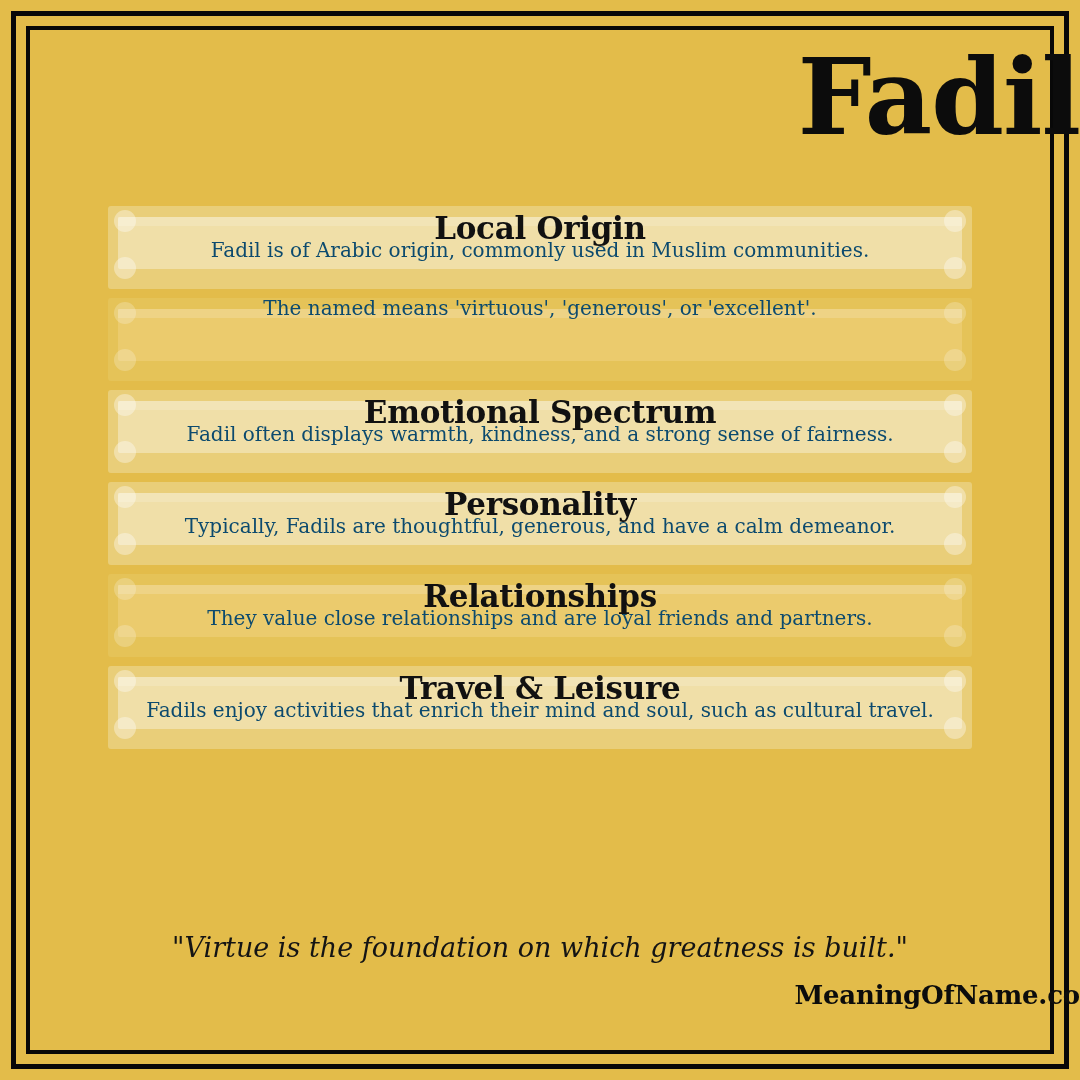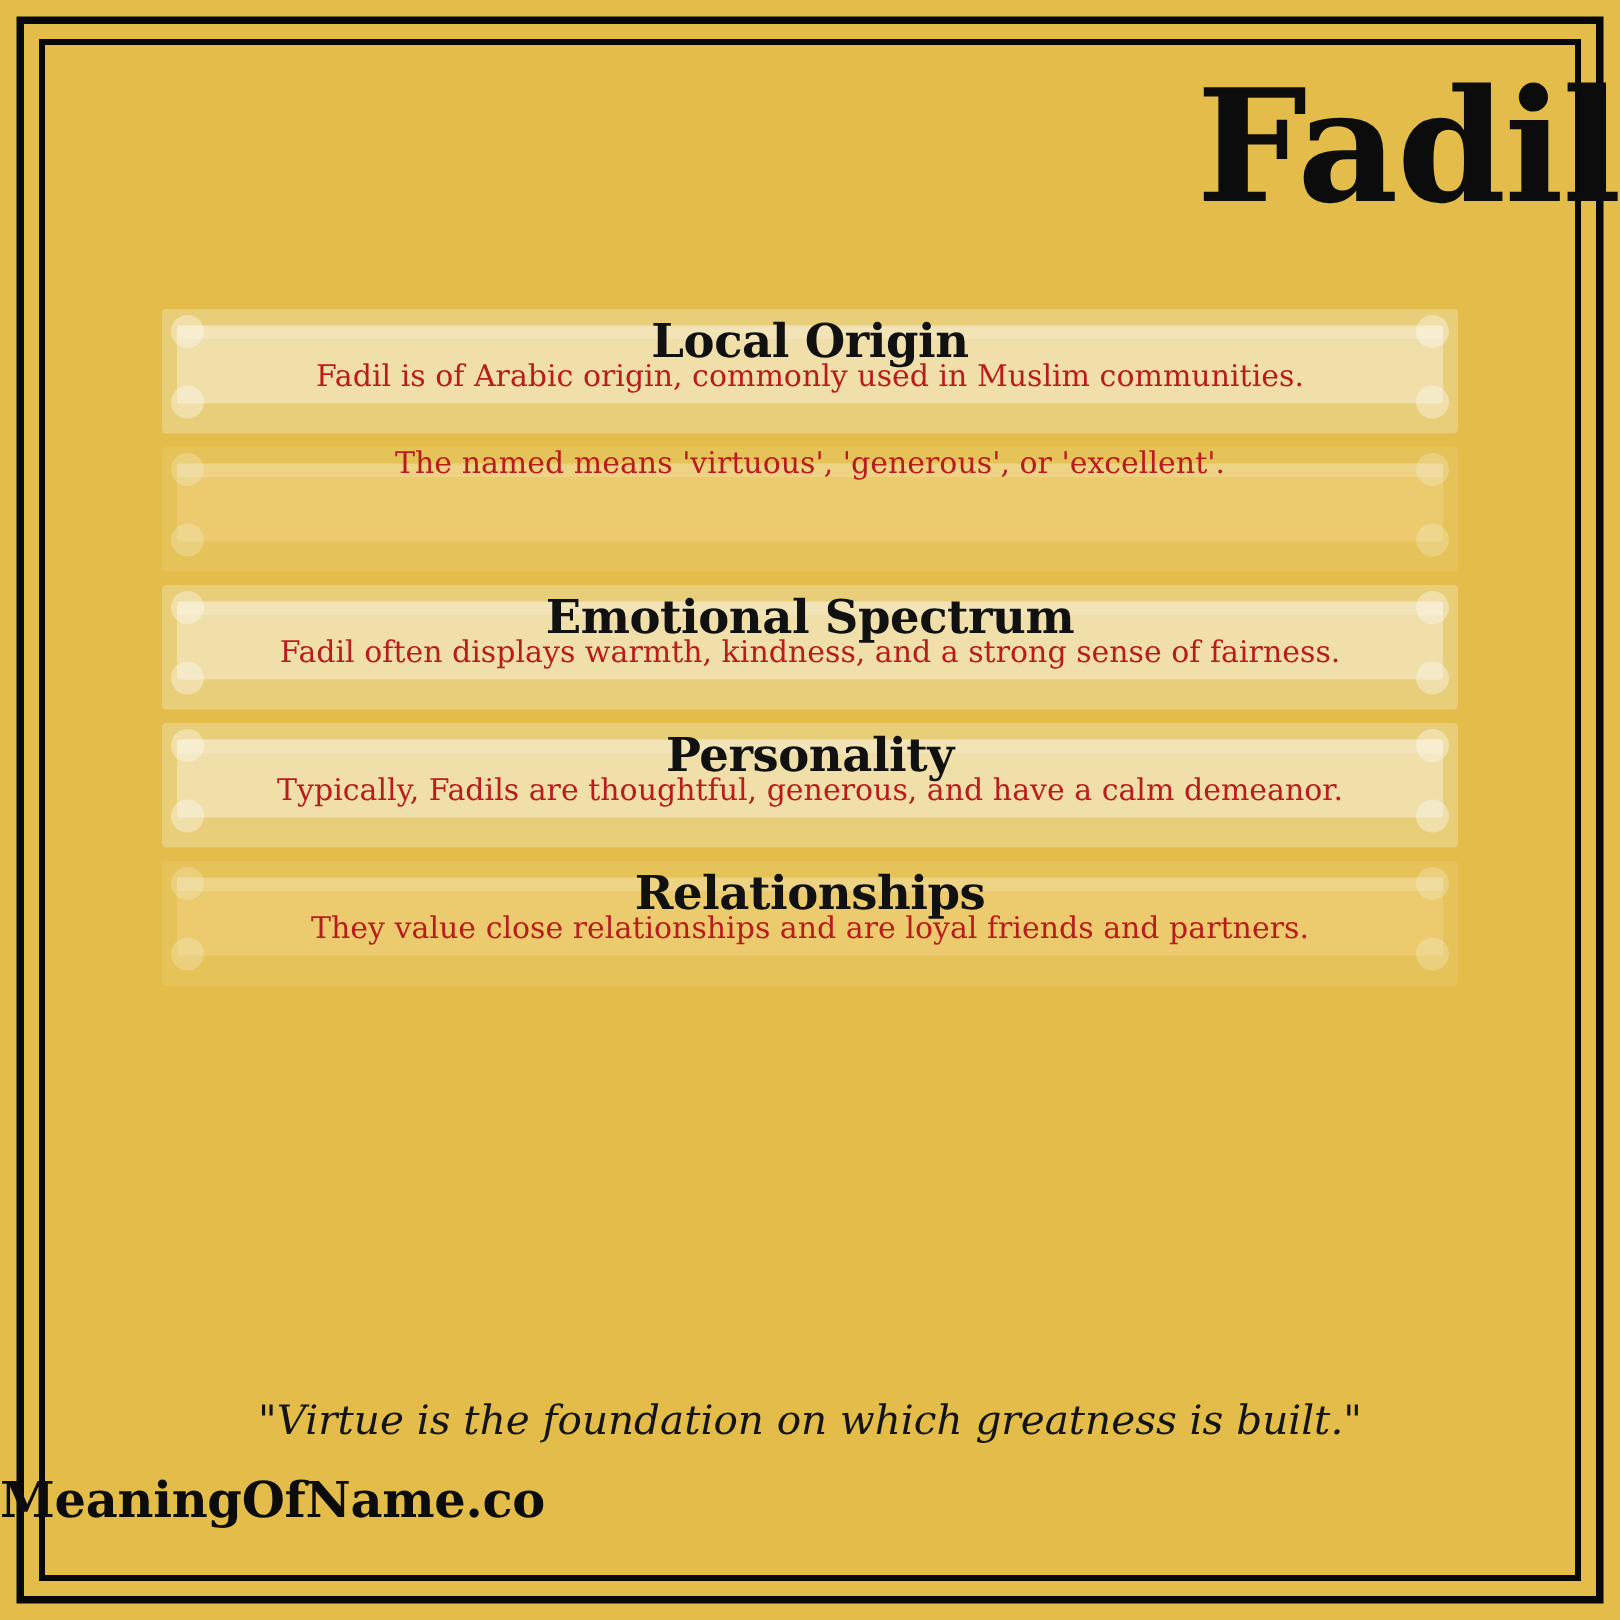--- a/index.html
+++ b/index.html
@@ -131,21 +131,21 @@
     line-height: 34px;
     color: #111111;
     white-space: nowrap;
     letter-spacing: -0.3px;
   }
   .card-desc {
     font-family: "DejaVu Serif", "Liberation Serif", serif;
     font-weight: normal;
     font-size: 20px;
     line-height: 22px;
-    color: #b91c1c;
+    color: #0c4a6e;
     margin-top: -6px;
     white-space: nowrap;
   }
 
   
   .quote {
     position: absolute;
     left: 0;
     top: 932px;
     width: 1080px;
@@ -153,24 +153,24 @@
     font-family: "DejaVu Serif", "Liberation Serif", serif;
     font-style: italic;
     font-size: 27px;
     color: #141414;
   }
   .brand {
     position: absolute;
     left: 0;
     top: 980px;
     width: 1080px;
-    text-align: left;
+    text-align: right;
     font-family: "DejaVu Serif", "Liberation Serif", serif;
     font-weight: bold;
-    font-size: 33px;
+    font-size: 26px;
     color: #0c0c0c;
     letter-spacing: -0.2px;
   }
 </style>
 </head>
 <body>
 
 <div class="poster">
 
   <div class="frame-outer"></div>
@@ -231,18 +231,30 @@
         <div class="card-panel"></div>
         <div class="rivet tl"></div>
         <div class="rivet tr"></div>
         <div class="rivet bl"></div>
         <div class="rivet br"></div>
         <div class="card-text">
           <div class="card-title">Relationships</div>
           <div class="card-desc">They value close relationships and are loyal friends and partners.</div>
         </div>
       </div>
+      <div class="card light">
+        <div class="card-frame"></div>
+        <div class="card-panel"></div>
+        <div class="rivet tl"></div>
+        <div class="rivet tr"></div>
+        <div class="rivet bl"></div>
+        <div class="rivet br"></div>
+        <div class="card-text">
+          <div class="card-title">Travel &amp; Leisure</div>
+          <div class="card-desc">Fadils enjoy activities that enrich their mind and soul, such as cultural travel.</div>
+        </div>
+      </div>
     </div>
 
   <div class="quote">"Virtue is the foundation on which greatness is built."</div>
   <div class="brand">MeaningOfName.co</div>
 
 </div>
 
 </body></html>

